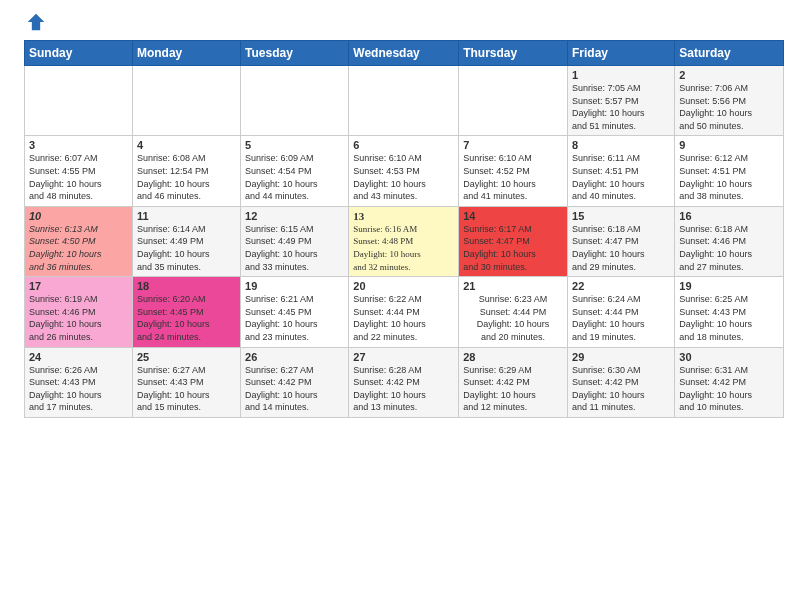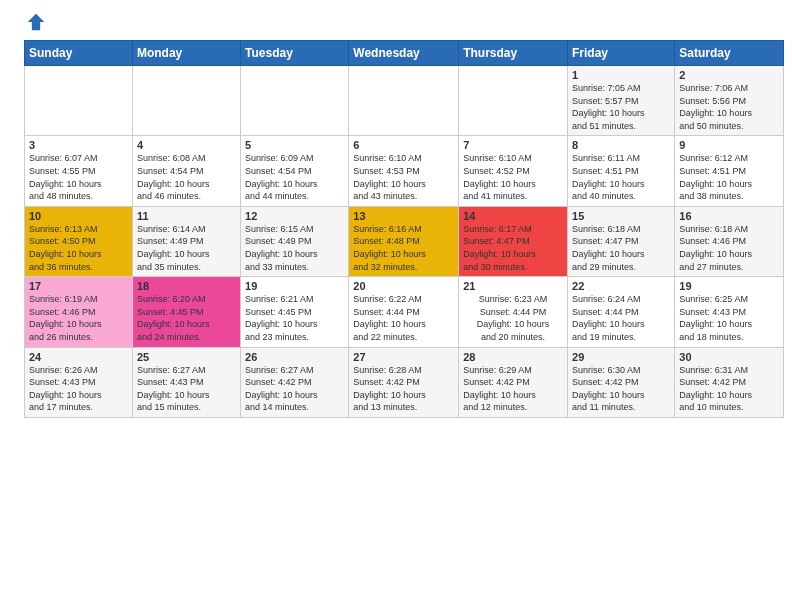--- a/index.html
+++ b/index.html
@@ -163,21 +163,21 @@
           <td style="background: rgb(255, 255, 255);">
             <span class="day-num">3</span>
             <div class="day-info" style="white-space: pre-line;">Sunrise: 6:07 AM
 Sunset: 4:55 PM
 Daylight: 10 hours
 and 48 minutes.</div>
           </td>
           <td style="background: rgb(255, 255, 255);">
             <span class="day-num">4</span>
             <div class="day-info" style="white-space: pre-line;">Sunrise: 6:08 AM
-Sunset: 4:54 PM
+Sunset: 12:54 PM
 Daylight: 10 hours
 and 46 minutes.</div>
           </td>
           <td style="background: rgb(255, 255, 255);">
             <span class="day-num">5</span>
             <div class="day-info" style="white-space: pre-line;">Sunrise: 6:09 AM
 Sunset: 4:54 PM
 Daylight: 10 hours
 and 44 minutes.</div>
           </td>
@@ -204,42 +204,42 @@
           </td>
           <td style="background: rgb(255, 255, 255);">
             <span class="day-num">9</span>
             <div class="day-info" style="white-space: pre-line;">Sunrise: 6:12 AM
 Sunset: 4:51 PM
 Daylight: 10 hours
 and 38 minutes.</div>
           </td>
         </tr>
         <tr>
-          <td style="background: #eab308;">
+          <td style="background: #fca5a5; font-style: italic;">
             <span class="day-num">10</span>
             <div class="day-info" style="white-space: pre-line;">Sunrise: 6:13 AM
 Sunset: 4:50 PM
 Daylight: 10 hours
 and 36 minutes.</div>
           </td>
           <td style="background: rgb(245, 245, 245);">
             <span class="day-num">11</span>
             <div class="day-info" style="white-space: pre-line;">Sunrise: 6:14 AM
 Sunset: 4:49 PM
 Daylight: 10 hours
 and 35 minutes.</div>
           </td>
           <td style="background: rgb(245, 245, 245);">
             <span class="day-num">12</span>
             <div class="day-info" style="white-space: pre-line;">Sunrise: 6:15 AM
 Sunset: 4:49 PM
 Daylight: 10 hours
 and 33 minutes.</div>
           </td>
-          <td style="background: #eab308;">
+          <td style="background: #fef9c3; font-family: Liberation Serif, serif;">
             <span class="day-num">13</span>
             <div class="day-info" style="white-space: pre-line;">Sunrise: 6:16 AM
 Sunset: 4:48 PM
 Daylight: 10 hours
 and 32 minutes.</div>
           </td>
           <td style="background: #ef4444;">
             <span class="day-num">14</span>
             <div class="day-info" style="white-space: pre-line;">Sunrise: 6:17 AM
 Sunset: 4:47 PM

